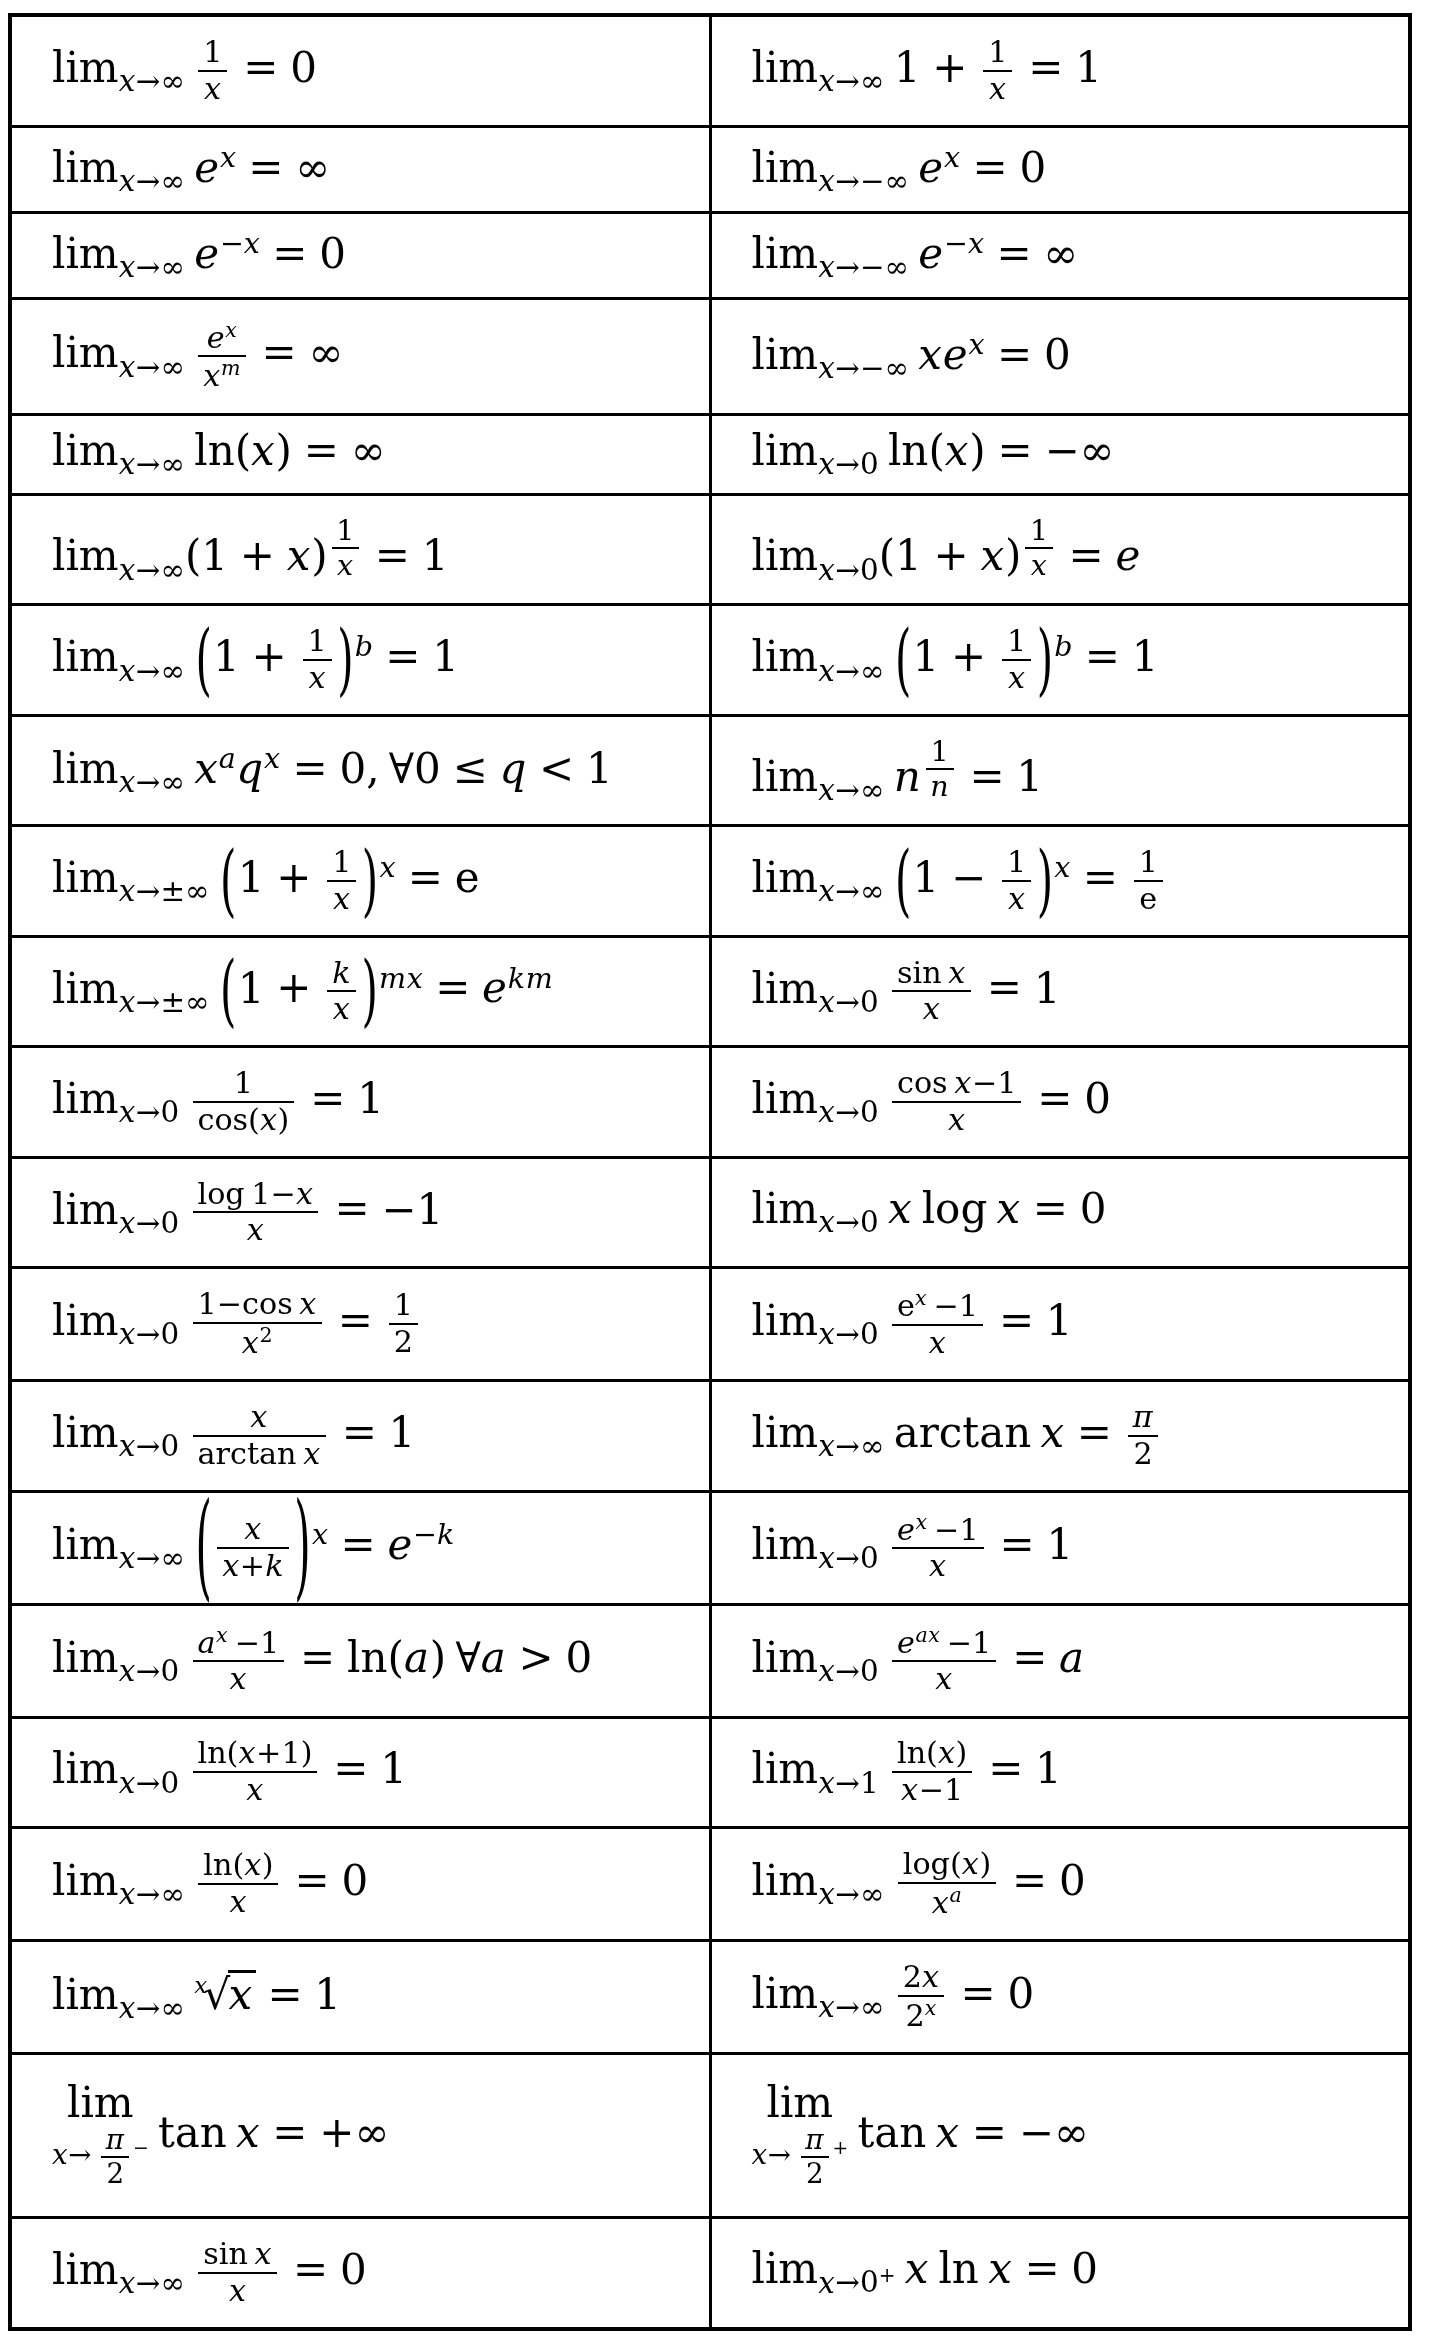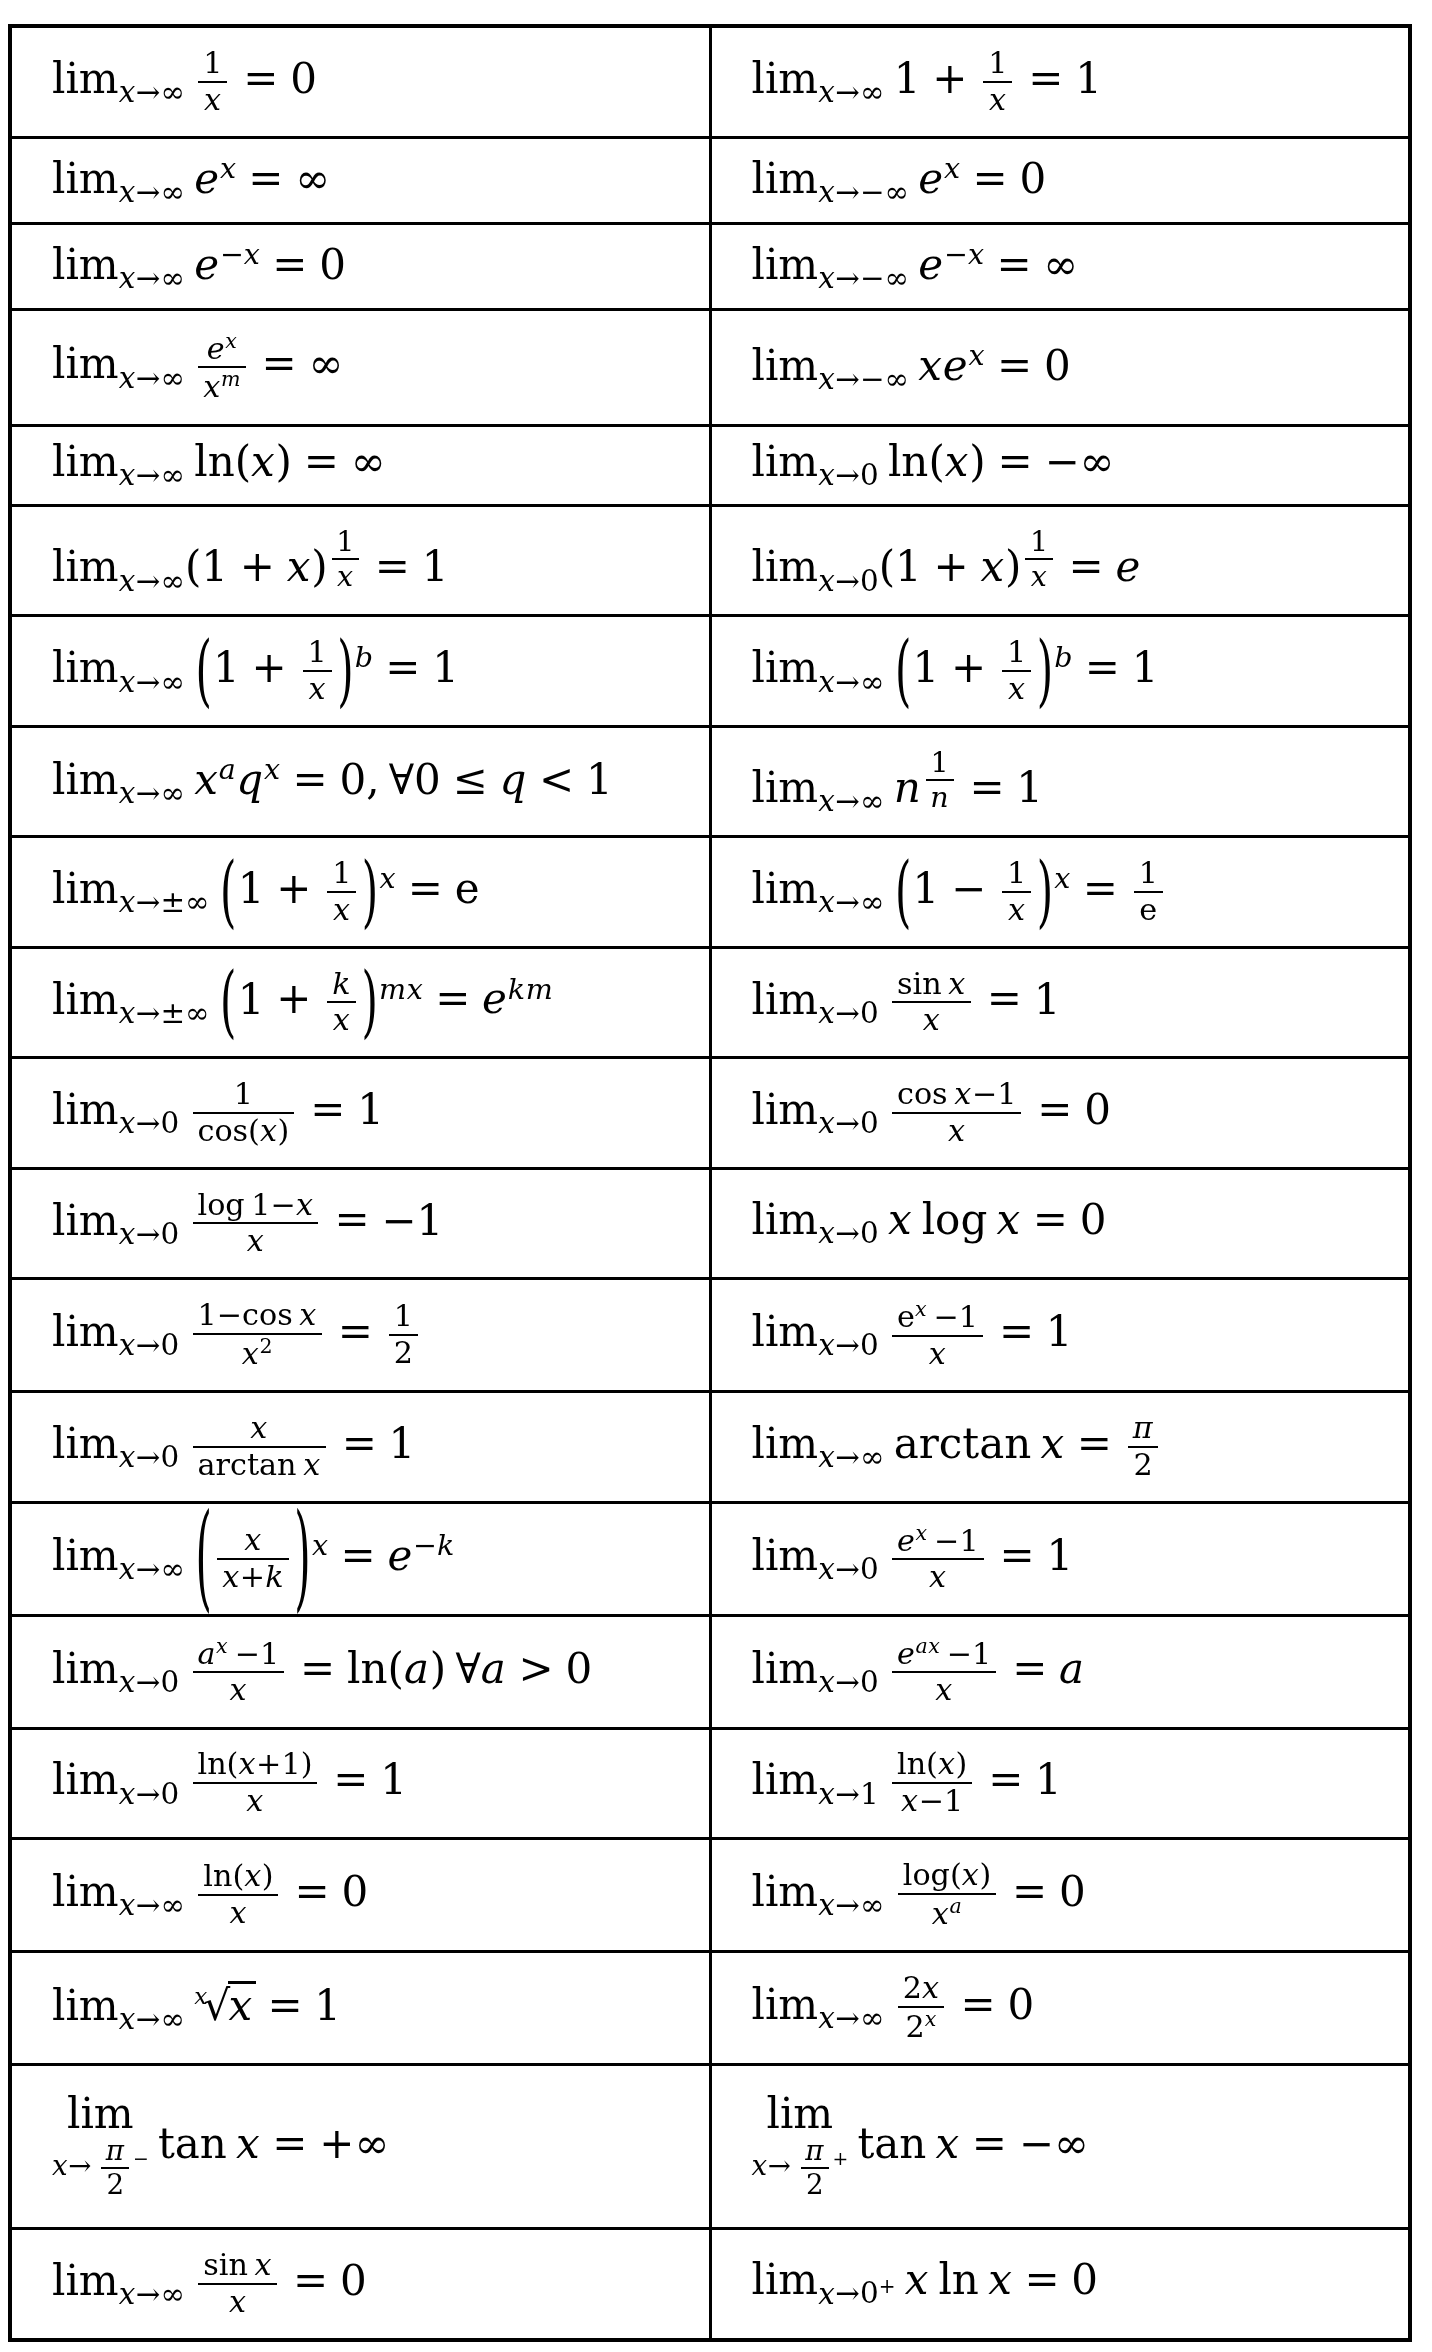--- a/index.html
+++ b/index.html
@@ -1,21 +1,21 @@
 <!DOCTYPE html>
 <html><head>
 <meta charset="utf-8">
 <style>
   html,body{margin:0;padding:0;}
   body{
     width:1432px;height:2352px;background:#ffffff;position:relative;
     font-family:"DejaVu Serif", serif;color:#000;
   }
   .limits-table{
-    position:absolute;left:8px;top:24px;width:1404px;height:2318px;
+    position:absolute;left:8px;top:13px;width:1404px;height:2318px;
     border-collapse:collapse;table-layout:fixed;background:#ffffff;
     border:4px solid #000;
   }
   .limits-table td{
     border:3px solid #000;width:50%;vertical-align:middle;
     padding:0 6px 0 40px;font-size:42px;line-height:1.05;
     overflow:hidden;
   }
   .formula{white-space:nowrap;display:inline-block;}
   .t-rm{font-style:normal;}

